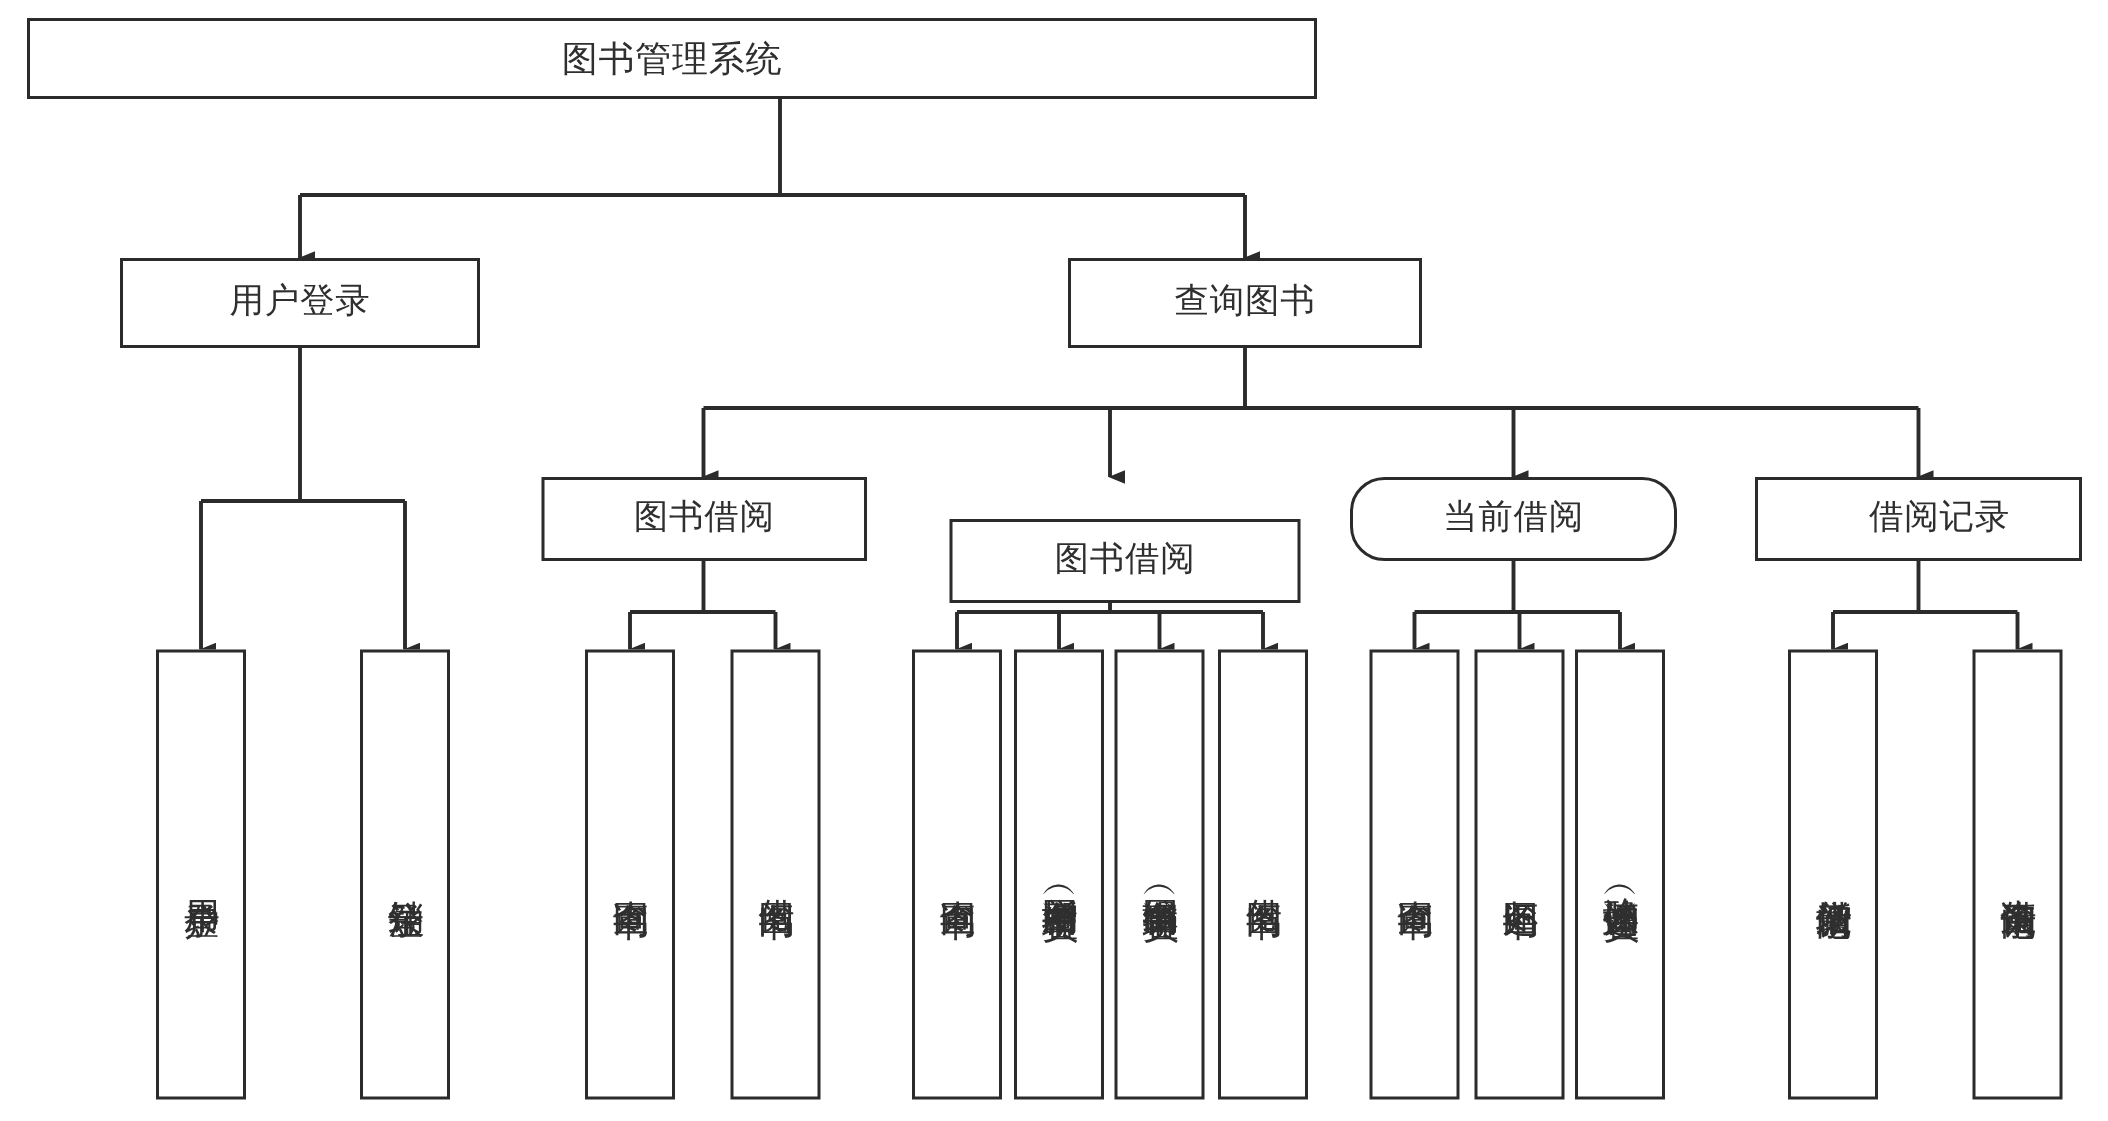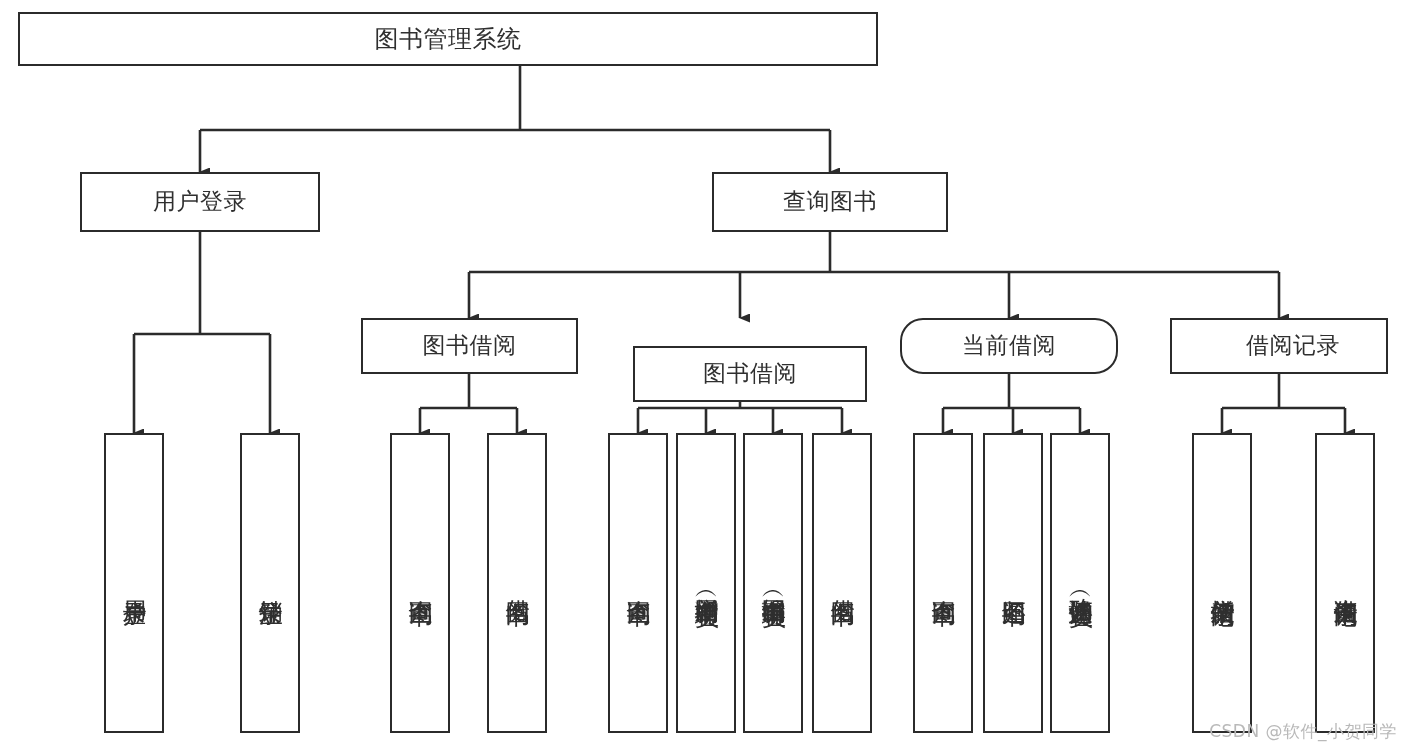--- a/index.html
+++ b/index.html
@@ -180,14 +180,13 @@
         <span class="node-label">确认归还（管理员）</span>
       </div>
       <div class="node vert" style="left: 1192px; top: 433px; width: 60px; height: 300px;">
         <span class="node-label">新增借阅记录</span>
       </div>
       <div class="node vert" style="left: 1315px; top: 433px; width: 60px; height: 300px;">
         <span class="node-label">查询借阅记录</span>
       </div>
     </div>
 
-  <div id="watermark">CSDN @软件_小贺同学</div>
 </div>
 
 </body></html>

